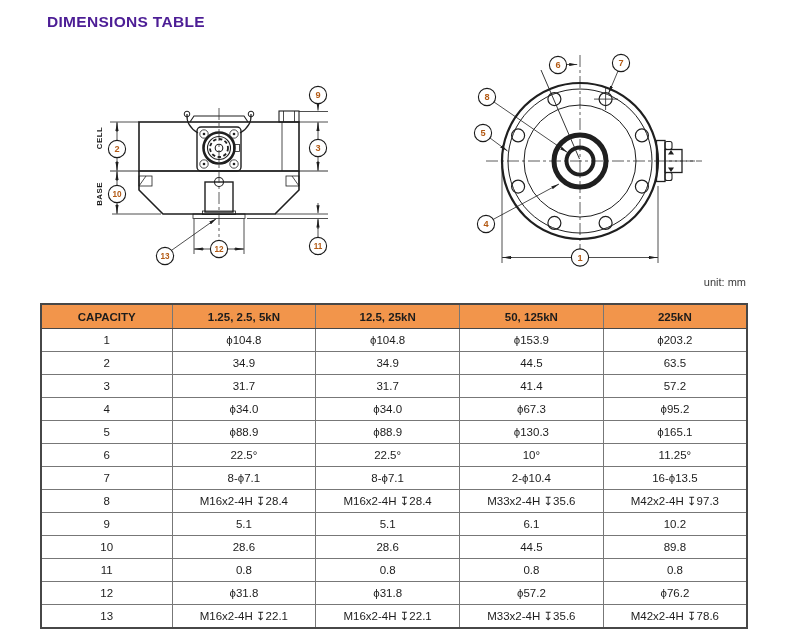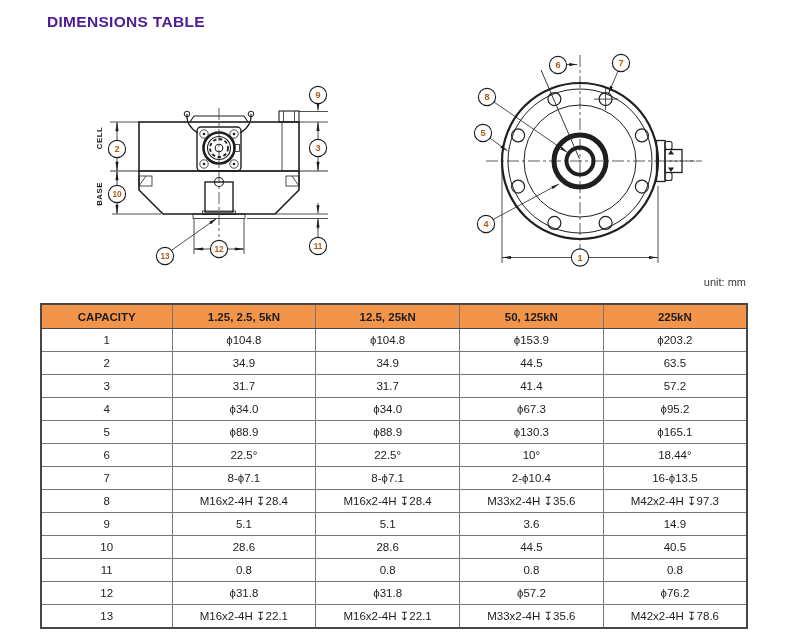--- a/index.html
+++ b/index.html
@@ -321,49 +321,49 @@
           <td>ϕ88.9</td>
           <td>ϕ88.9</td>
           <td>ϕ130.3</td>
           <td>ϕ165.1</td>
         </tr>
         <tr>
           <td>6</td>
           <td>22.5°</td>
           <td>22.5°</td>
           <td>10°</td>
-          <td>18.44°</td>
+          <td>11.25°</td>
         </tr>
         <tr>
           <td>7</td>
           <td>8-ϕ7.1</td>
           <td>8-ϕ7.1</td>
           <td>2-ϕ10.4</td>
           <td>16-ϕ13.5</td>
         </tr>
         <tr>
           <td>8</td>
           <td>M16x2-4H ↧28.4</td>
           <td>M16x2-4H ↧28.4</td>
           <td>M33x2-4H ↧35.6</td>
           <td>M42x2-4H ↧97.3</td>
         </tr>
         <tr>
           <td>9</td>
           <td>5.1</td>
           <td>5.1</td>
-          <td>3.6</td>
-          <td>14.9</td>
+          <td>6.1</td>
+          <td>10.2</td>
         </tr>
         <tr>
           <td>10</td>
           <td>28.6</td>
           <td>28.6</td>
           <td>44.5</td>
-          <td>40.5</td>
+          <td>89.8</td>
         </tr>
         <tr>
           <td>11</td>
           <td>0.8</td>
           <td>0.8</td>
           <td>0.8</td>
           <td>0.8</td>
         </tr>
         <tr>
           <td>12</td>

